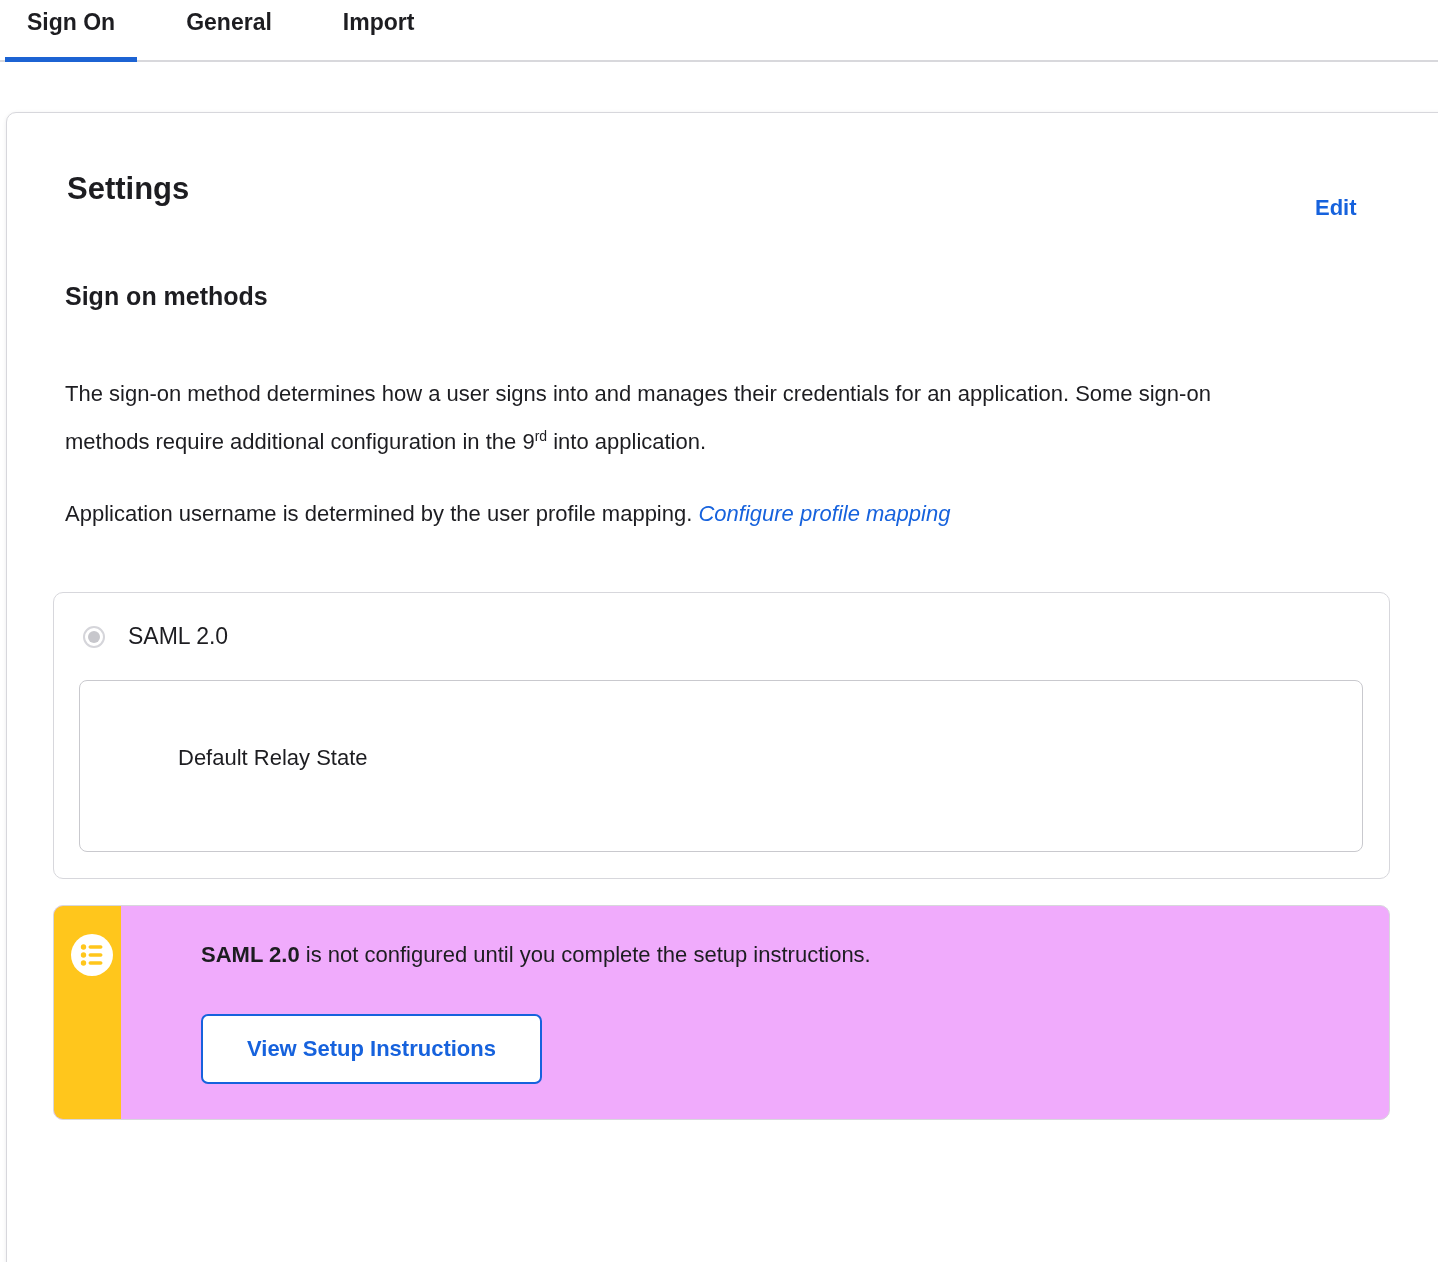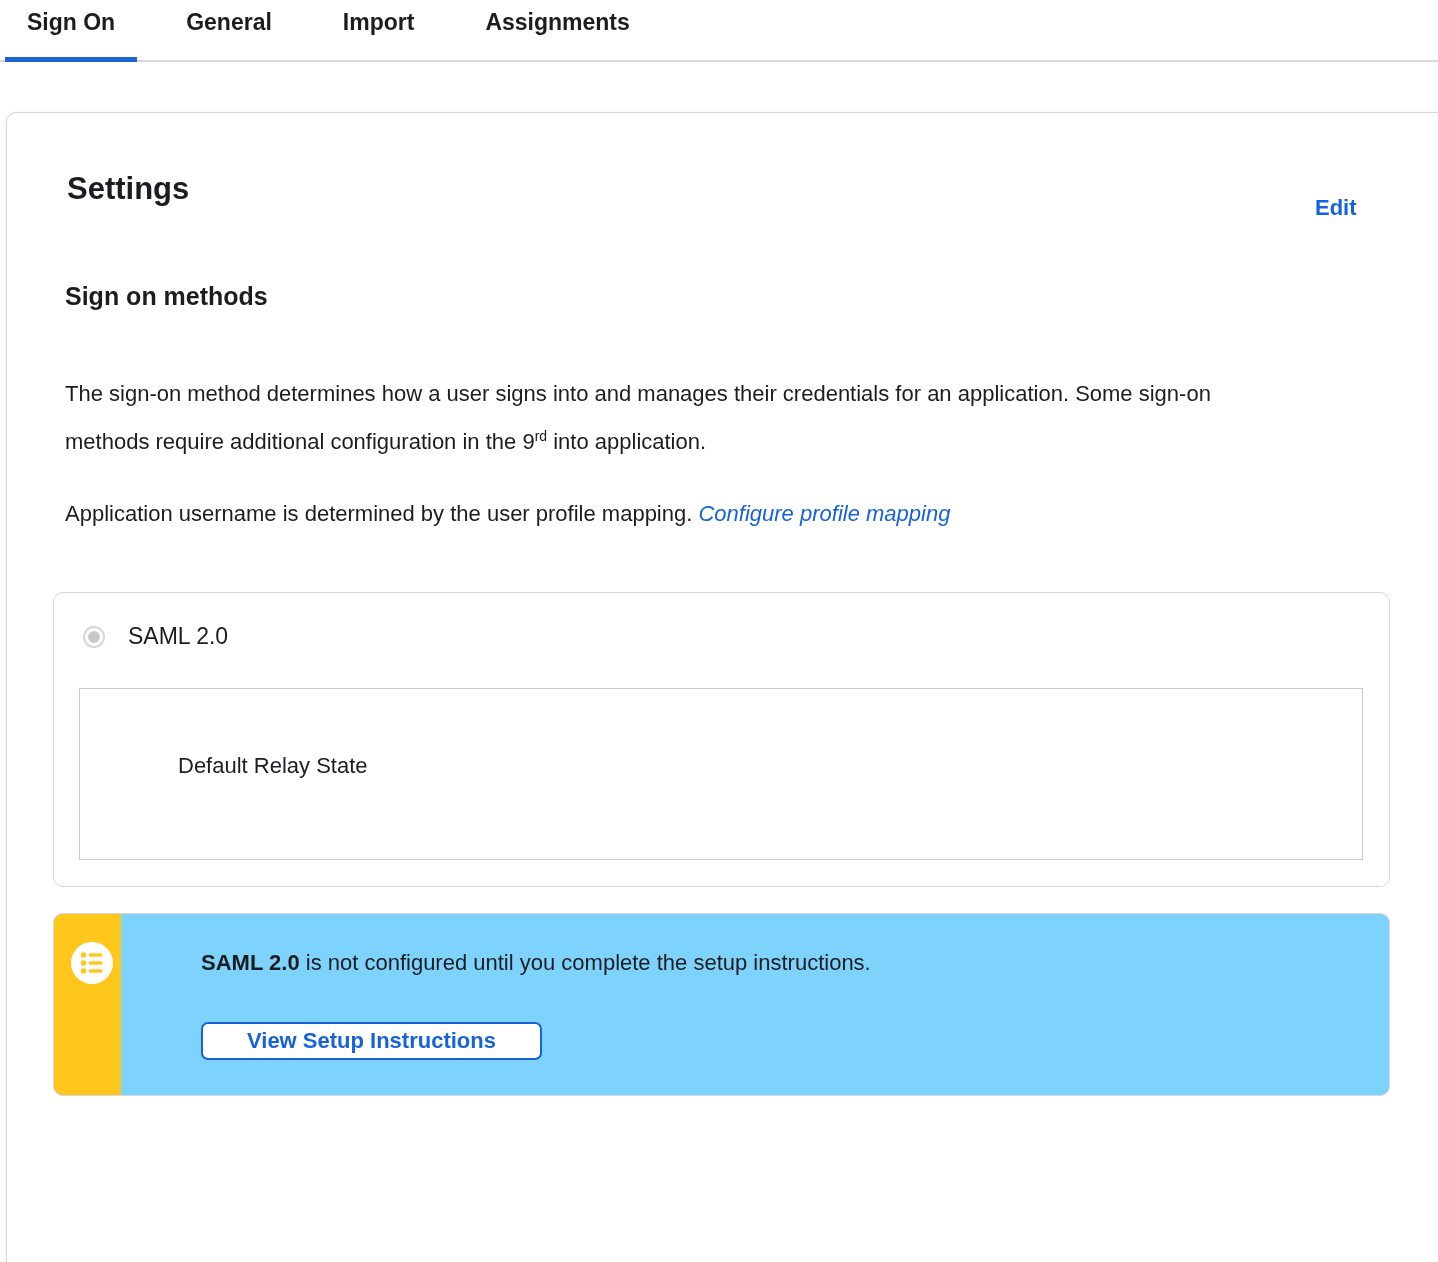--- a/index.html
+++ b/index.html
@@ -73,57 +73,56 @@
     background: #fff; position: relative; cursor: pointer;
   }
   .radio::after {
     content: ""; position: absolute; top: 50%; left: 50%;
     width: 12px; height: 12px; margin: -6px 0 0 -6px;
     border-radius: 50%; background: #c7c7cc;
   }
   .radio-label { font-size: 23px; cursor: pointer; }
 
   .inner-box {
-    margin-top: 38px; height: 172px;
-    border: 1px solid #c9c9ce; border-radius: 0;
+    margin-top: 30px; height: 172px;
+    border: 1px solid #c9c9ce; border-radius: 8px;
     padding: 64px 0 0 98px;
   }
   .field-label { font-size: 22px; }
 
   
   .callout {
     margin: 26px 25px 0 0;
     border: 1px solid #d7d7dc; border-radius: 10px;
-    display: flex; overflow: hidden; background: #7dd3fc;
+    display: flex; overflow: hidden; background: #f0abfc;
   }
   .callout-strip {
     flex: none; width: 67px; background: #ffc61c; position: relative;
   }
   .callout-icon { position: absolute; top: 28px; left: 17px; width: 42px; height: 42px; }
   .callout-body { padding: 34px 40px 35px 80px; flex: 1; }
   .callout-msg { font-size: 22px; line-height: 30px; }
   .callout-msg b { font-weight: 700; }
   .setup-btn {
     margin-top: 44px; display: inline-block;
     border: 2px solid #1662dd; border-radius: 7px;
     background: #fff; color: #1662dd;
     font-family: "Liberation Sans", sans-serif;
     font-size: 22px; font-weight: 700;
-    padding: 4px 44px; cursor: pointer;
+    padding: 20px 44px; cursor: pointer;
   }
   .metadata-line { margin-top: 40px; font-size: 22px; line-height: 30px; }
 </style>
 </head>
 <body>
 
 <nav class="tabbar">
   <div class="tab active">Sign On</div>
   <div class="tab">General</div>
   <div class="tab">Import</div>
-  <div class="tab">Assignments</div>
 </nav>
 
 <section class="card">
 
   <div class="card-header">
     <h1 class="panel-title">Settings</h1>
     <a class="edit-link">Edit</a>
   </div>
 
   <h2 class="section-heading">Sign on methods</h2>

